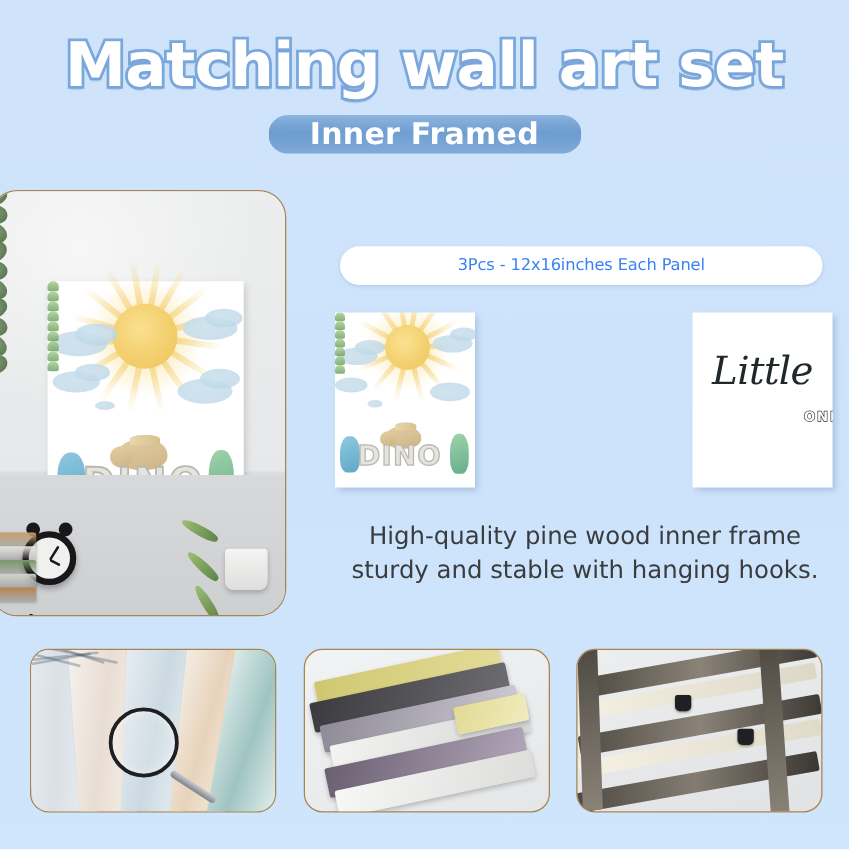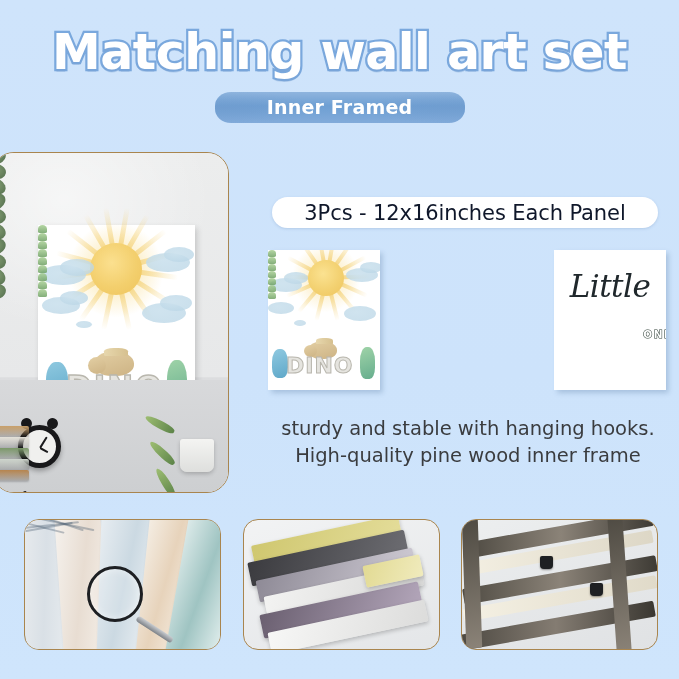--- a/index.html
+++ b/index.html
@@ -82,21 +82,21 @@
     background: linear-gradient(90deg,
        rgba(125,165,212,0) 0%, rgba(125,165,212,.75) 12%,
        rgba(125,165,212,.75) 88%, rgba(125,165,212,0) 100%);
     filter: blur(3px);
     z-index: -1;
   }
   .subtitle-text {
     position: relative;
     z-index: 2;
     color: #ffffff;
-    font-size: 19px;
+    font-size: 24px;
     font-weight: bold;
     font-family: "DejaVu Sans", sans-serif;
     letter-spacing: 0.2px;
   }
 
   
   .hero-photo {
     position: absolute;
     left: -8px;
     top: 152px;
@@ -242,22 +242,22 @@
     left: 272px; top: 197px;
     width: 386px; height: 31px;
     background: #ffffff;
     border-radius: 17px;
     display: flex;
     align-items: center;
     justify-content: center;
     box-shadow: 0 1px 3px rgba(80,120,170,.22);
   }
   .pill span {
-    color: #0f172a;
-    font-size: 21px;
+    color: #3b82f6;
+    font-size: 13px;
     font-family: "DejaVu Sans", sans-serif;
     letter-spacing: -0.1px;
   }
 
   
   .panels {
     position: absolute;
     left: 268px; top: 250px;
     width: 398px; height: 142px;
     display: flex;
@@ -275,21 +275,21 @@
   .script {
     position: absolute;
     width: 100%;
     text-align: center;
     font-family: "DejaVu Serif", serif;
     font-style: italic;
     color: #20282c;
     font-weight: 400;
   }
   .panel-1 .script { top: 36px; font-size: 31px; letter-spacing: -0.5px; }
-  .panel-3 .script { top: 18px; font-size: 31px; letter-spacing: -0.5px; }
+  .panel-3 .script { top: 29px; font-size: 31px; letter-spacing: -0.5px; }
 
   .blockword {
     position: absolute;
     width: 100%;
     text-align: center;
     font-family: "DejaVu Sans", sans-serif;
     font-weight: bold;
     font-size: 10.5px;
     letter-spacing: 1.6px;
     color: #ffffff;
@@ -558,22 +558,22 @@
       <div class="dino-ltr">DINO</div>
     </div>
 
     <div class="panel panel-3">
       <div class="script">Little</div>
       <div class="blockword">ONE</div>
     </div>
   </div>
 
   <div class="desc">
+    <div>High-quality pine wood inner frame</div>
     <div>sturdy and stable with hanging hooks.</div>
-    <div>High-quality pine wood inner frame</div>
   </div>
 
   <div class="thumbs">
 
     <div class="thumb t1">
       <div id="rolls">
           <div class="roll" style="left:-6px;top:-10px;width:52px;height:150px;background:linear-gradient(100deg,#f0f1f2,#d9e0e6,#eef1f3);transform:rotate(-8deg);"></div>
           <div class="roll" style="left:34px;top:-16px;width:46px;height:160px;background:linear-gradient(100deg,#f6f3ef,#e8ddd2,#f7f2ec);transform:rotate(-4deg);"></div>
           <div class="roll" style="left:74px;top:-14px;width:50px;height:162px;background:linear-gradient(100deg,#e9eef2,#cbd9e2,#eef2f5);transform:rotate(2deg);"></div>
           <div class="roll" style="left:118px;top:-18px;width:44px;height:164px;background:linear-gradient(100deg,#f5efe6,#e7d3bb,#f7f0e6);transform:rotate(6deg);"></div>

